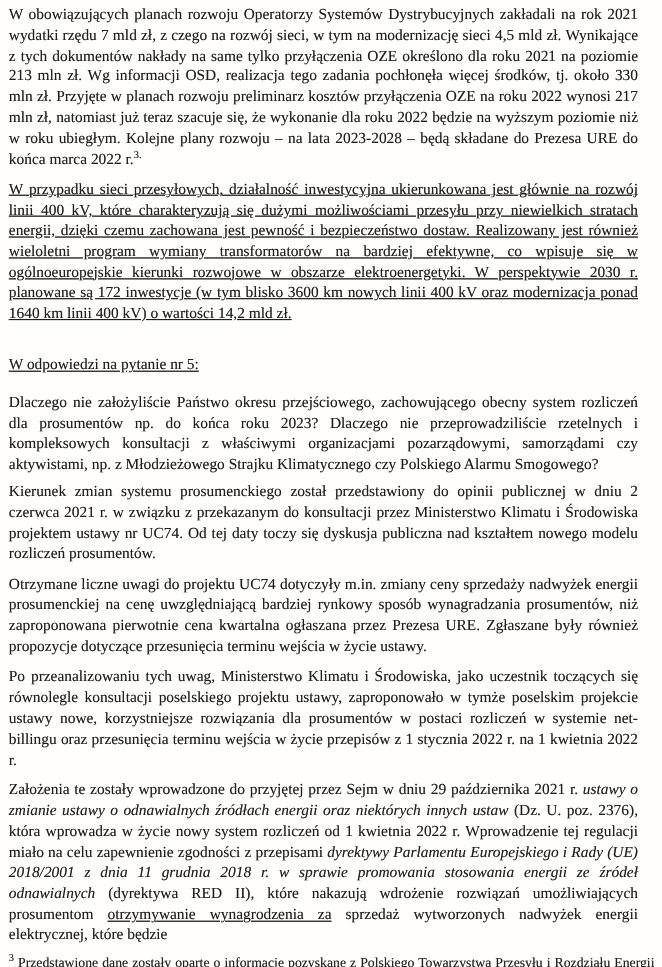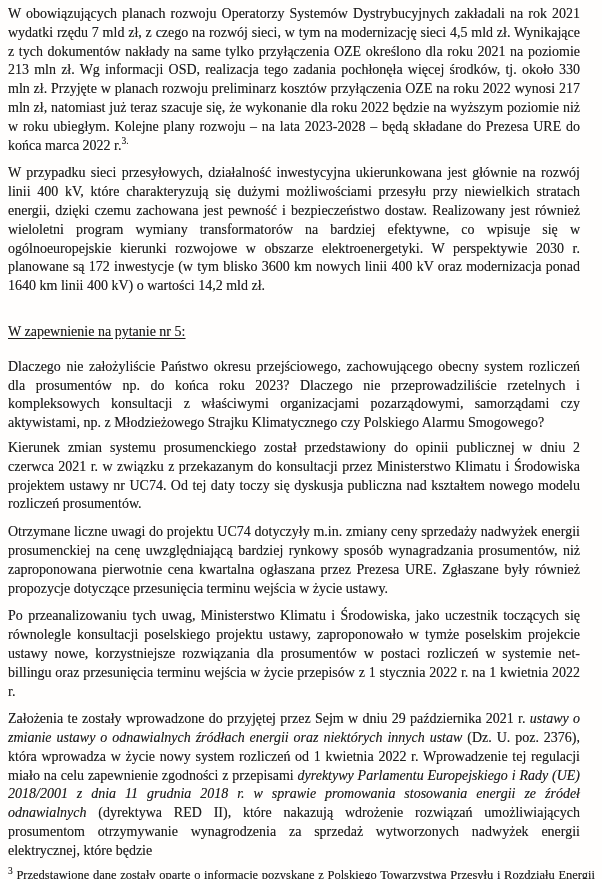--- a/index.html
+++ b/index.html
@@ -20,57 +20,58 @@
     line-height: 18.8px;
     color: #1e1e1e;
     text-shadow: 0 0 0.4px rgba(30,30,30,0.5);
   }
   .body-p {
     margin: 0 15px 9px 0;
     text-align: justify;
   }
   .p2 {
     margin-bottom: 27px;
+    text-decoration: underline;
   }
   .heading {
     font-size: 14px;
     font-weight: normal;
     text-decoration: underline;
     text-underline-offset: 2px;
     margin: 0 0 16px 0;
   }
   .question {
     margin-bottom: 6px;
   }
   .last-p {
     margin-bottom: 6px;
   }
   .it { font-style: italic; }
-  .ul { text-underline-offset: 2px; }
+  .ul { text-decoration: underline; text-underline-offset: 2px; }
   .fn-ref {
     font-size: 9.5px;
     line-height: 0;
   }
   .footnote {
     font-size: 12.5px;
     line-height: 17.6px;
     text-align: justify;
     margin-top: 5px;
   }
 </style>
 </head>
 <body>
 
 <div class="page">
 
   <p class="body-p"><span>W obowiązujących planach rozwoju Operatorzy Systemów Dystrybucyjnych zakładali na rok 2021 wydatki rzędu 7 mld zł, z czego na rozwój sieci, w tym na modernizację sieci 4,5 mld zł. Wynikające z tych dokumentów nakłady na same tylko przyłączenia OZE określono dla roku 2021 na poziomie 213 mln zł. Wg informacji OSD, realizacja tego zadania pochłonęła więcej środków, tj. około 330 mln zł. Przyjęte w planach rozwoju preliminarz kosztów przyłączenia OZE na roku 2022 wynosi 217 mln zł, natomiast już teraz szacuje się, że wykonanie dla roku 2022 będzie na wyższym poziomie niż w roku ubiegłym. Kolejne plany rozwoju – na lata 2023-2028 – będą składane do Prezesa URE do końca marca 2022 r.</span><sup class="fn-ref">3.</sup></p>
 
   <p class="body-p p2">W przypadku sieci przesyłowych, działalność inwestycyjna ukierunkowana jest głównie na rozwój linii 400 kV, które charakteryzują się dużymi możliwościami przesyłu przy niewielkich stratach energii, dzięki czemu zachowana jest pewność i bezpieczeństwo dostaw. Realizowany jest również wieloletni program wymiany transformatorów na bardziej efektywne, co wpisuje się w ogólnoeuropejskie kierunki rozwojowe w obszarze elektroenergetyki. W perspektywie 2030 r. planowane są 172 inwestycje (w tym blisko 3600 km nowych linii 400 kV oraz modernizacja ponad 1640 km linii 400 kV) o wartości 14,2 mld zł.</p>
 
-  <h2 class="heading">W zapewnienie na pytanie nr 5:</h2>
+  <h2 class="heading">W odpowiedzi na pytanie nr 5:</h2>
 
   <p class="body-p question">Dlaczego nie założyliście Państwo okresu przejściowego, zachowującego obecny system rozliczeń dla prosumentów np. do końca roku 2023? Dlaczego nie przeprowadziliście rzetelnych i kompleksowych konsultacji z właściwymi organizacjami pozarządowymi, samorządami czy aktywistami, np. z Młodzieżowego Strajku Klimatycznego czy Polskiego Alarmu Smogowego?</p>
 
   <p class="body-p">Kierunek zmian systemu prosumenckiego został przedstawiony do opinii publicznej w dniu 2 czerwca 2021 r. w związku z przekazanym do konsultacji przez Ministerstwo Klimatu i Środowiska projektem ustawy nr UC74. Od tej daty toczy się dyskusja publiczna nad kształtem nowego modelu rozliczeń prosumentów.</p>
 
   <p class="body-p">Otrzymane liczne uwagi do projektu UC74 dotyczyły m.in. zmiany ceny sprzedaży nadwyżek energii prosumenckiej na cenę uwzględniającą bardziej rynkowy sposób wynagradzania prosumentów, niż zaproponowana pierwotnie cena kwartalna ogłaszana przez Prezesa URE. Zgłaszane były również propozycje dotyczące przesunięcia terminu wejścia w życie ustawy.</p>
 
   <p class="body-p">Po przeanalizowaniu tych uwag, Ministerstwo Klimatu i Środowiska, jako uczestnik toczących się równolegle konsultacji poselskiego projektu ustawy, zaproponowało w tymże poselskim projekcie ustawy nowe, korzystniejsze rozwiązania dla prosumentów w postaci rozliczeń w systemie net-billingu oraz przesunięcia terminu wejścia w życie przepisów z 1 stycznia 2022 r. na 1 kwietnia 2022 r.</p>
 
   <p class="body-p last-p"><span class="run">Założenia te zostały wprowadzone do przyjętej przez Sejm w dniu 29 października 2021 r. </span><span class="run it">ustawy o zmianie ustawy o odnawialnych źródłach energii oraz niektórych innych ustaw</span><span class="run"> (Dz. U. poz. 2376), która wprowadza w życie nowy system rozliczeń od 1 kwietnia 2022 r. Wprowadzenie tej regulacji miało na celu zapewnienie zgodności z przepisami </span><span class="run it">dyrektywy Parlamentu Europejskiego i Rady (UE) 2018/2001 z dnia 11 grudnia 2018 r. w sprawie promowania stosowania energii ze źródeł odnawialnych</span><span class="run"> (dyrektywa RED II), które nakazują wdrożenie rozwiązań umożliwiających prosumentom </span><span class="run ul">otrzymywanie wynagrodzenia za</span><span class="run"> sprzedaż wytworzonych nadwyżek energii elektrycznej, które będzie</span></p>

